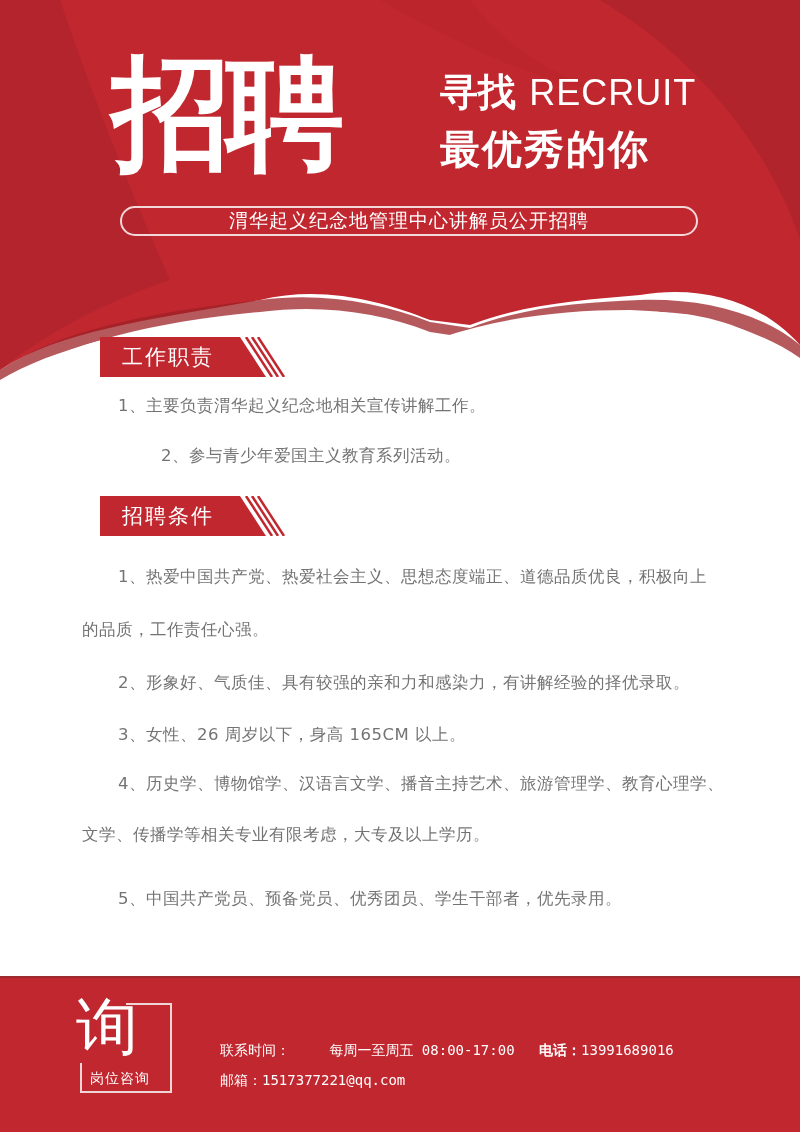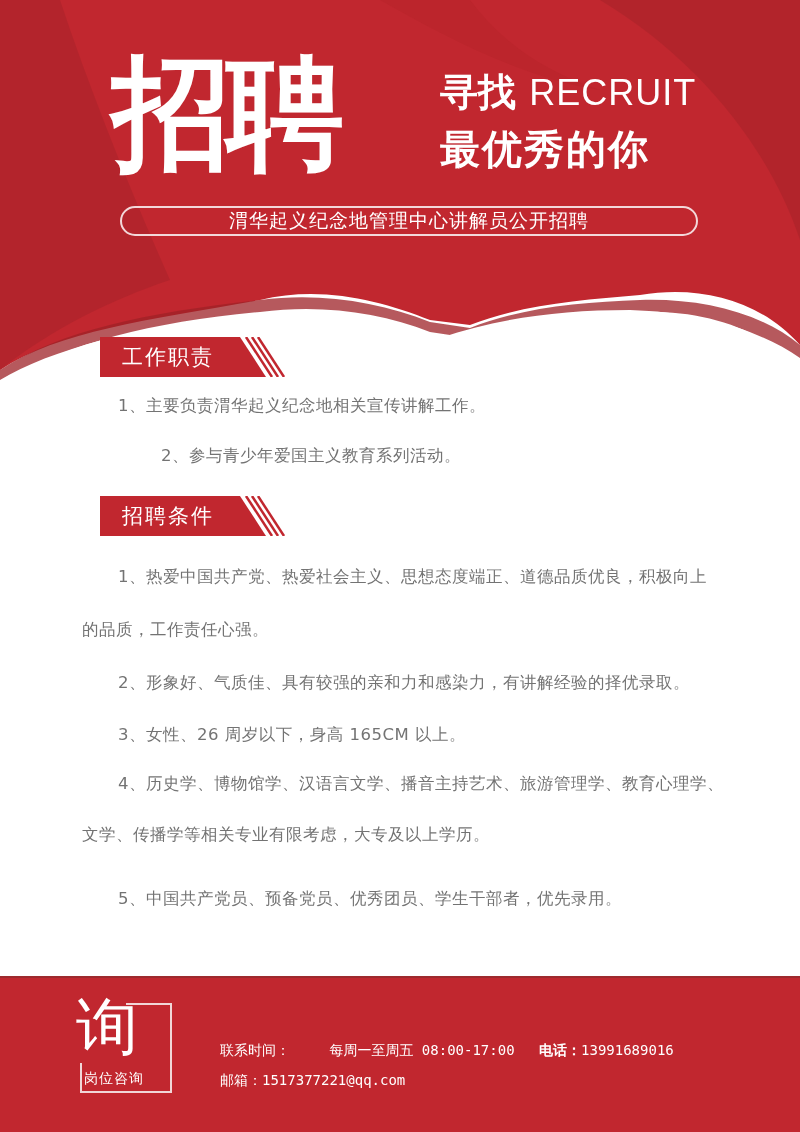--- a/index.html
+++ b/index.html
@@ -60,21 +60,21 @@
       position: absolute; left: 0; top: 60px; width: 2px; height: 30px; background: #f1d6d8;
     }
     .ask-box .frame-bottom-left {
       position: absolute; left: 0; top: 88px; width: 46px; height: 2px; background: #f1d6d8;
     }
     .ask-char {
       position: absolute; left: 76px; top: 992px;
       color: #ffffff; font-size: 62px; line-height: 70px; font-weight: normal;
     }
     .ask-label {
-      position: absolute; left: 84px; top: 1070px;
+      position: absolute; left: 90px; top: 1070px;
       color: #ffffff; font-size: 14px; letter-spacing: 1px;
     }
     .contact {
       position: absolute; left: 220px; color: #ffffff; font-size: 14px;
       font-family: "DejaVu Sans Mono", "Liberation Mono", monospace; white-space: nowrap;
     }
   </style>
 </head>
 <body>
 

